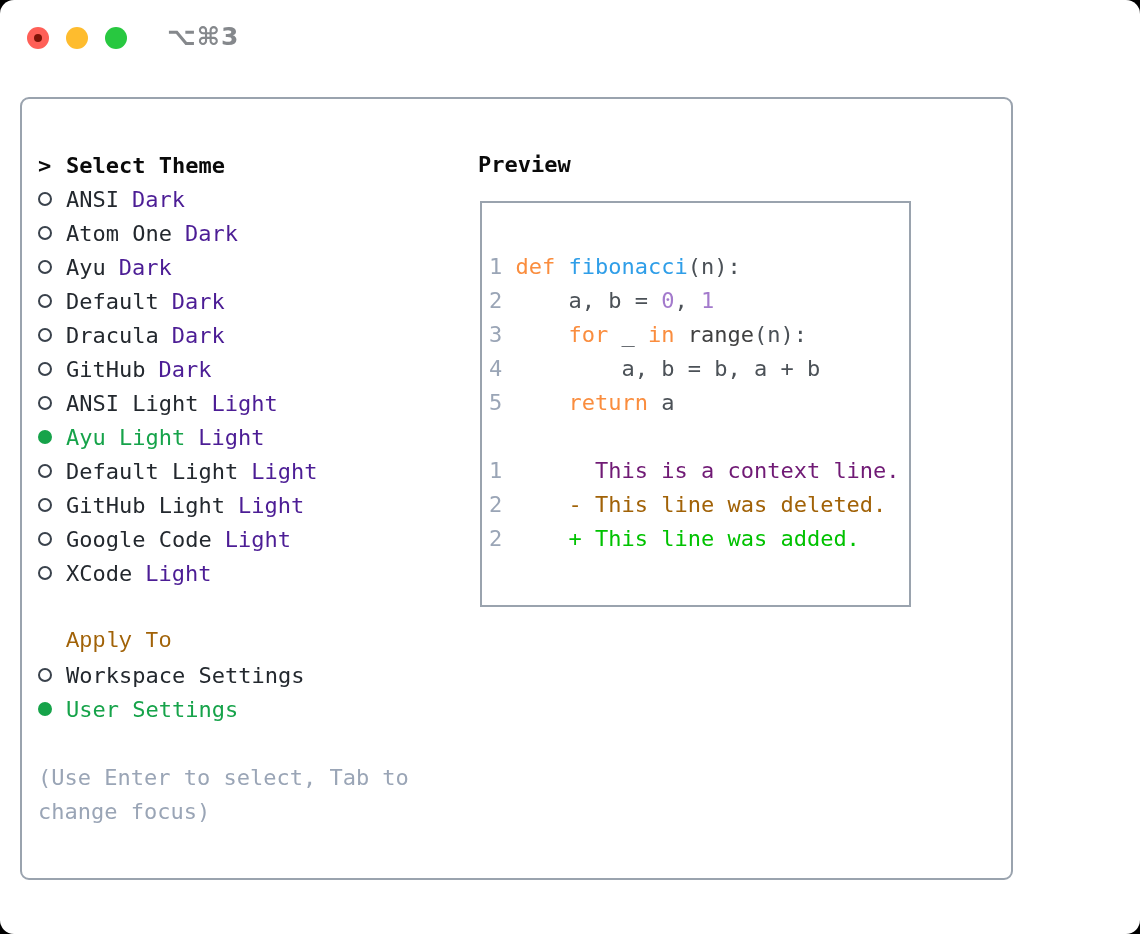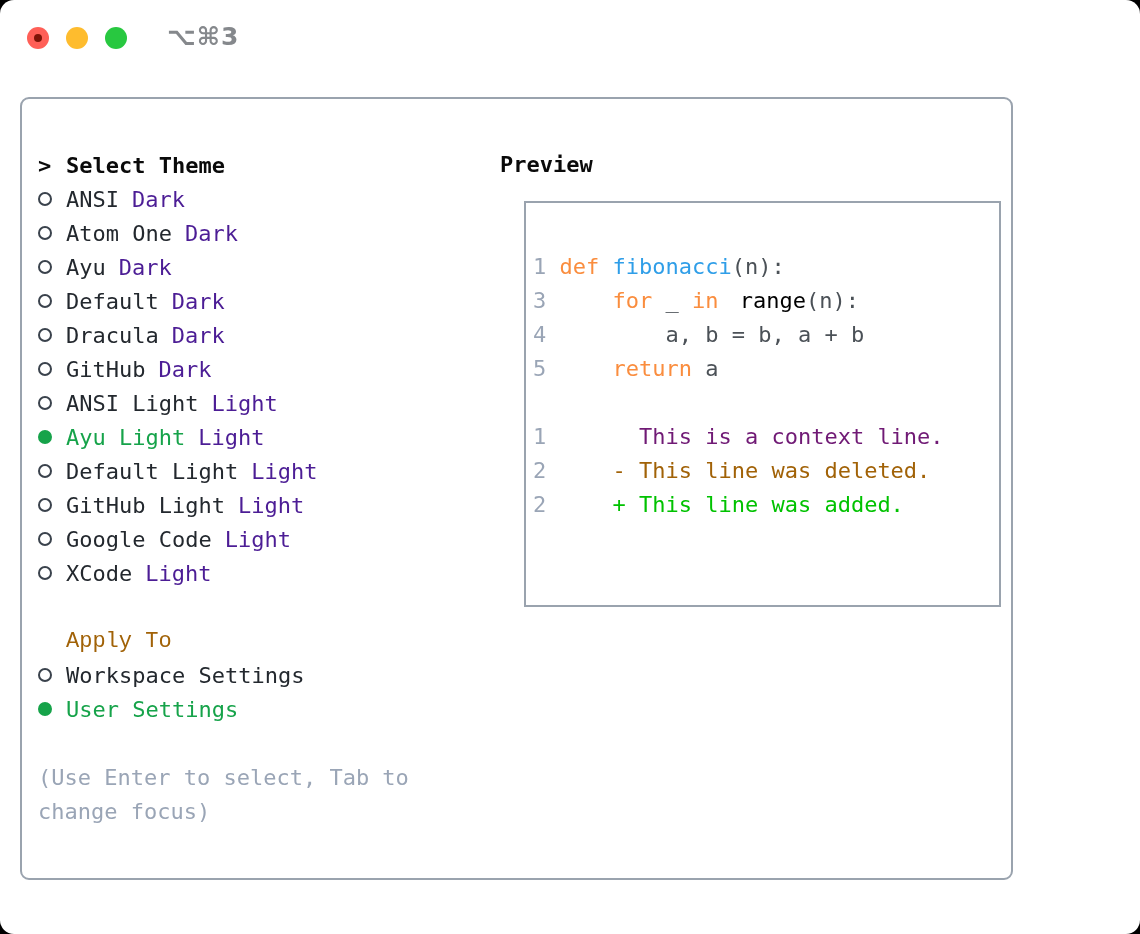--- a/index.html
+++ b/index.html
@@ -25,31 +25,31 @@
   .prompt{font-weight:bold;color:#0a0a0a;display:block;}
   .header-row{font-weight:bold;color:#0a0a0a;}
   .radio{width:14px;height:14px;box-sizing:border-box;border:2px solid #3a424c;border-radius:50%;}
   .sel .radio{background:#16a34a;border-color:#16a34a;}
   .name{color:#23282e;}
   .sel .name{color:#16a34a;}
   .variant{color:#4c1d95;margin-left:13px;}
   .apply-header{color:#a16207;padding-left:28px;font-family:Liberation Mono, monospace;}
   .hint{color:#9aa5b6;}
   
-  .preview-title{position:absolute;left:478px;top:49px;height:34px;line-height:34px;
+  .preview-title{position:absolute;left:456px;top:49px;height:34px;line-height:34px;
                  font-size:22px;font-weight:bold;color:#0a0a0a;}
-  .pbox{position:absolute;left:502px;top:102px;width:477px;height:406px;box-sizing:border-box;
+  .pbox{position:absolute;left:458px;top:102px;width:431px;height:406px;box-sizing:border-box;
         border:2px solid #9aa3ae;background:#fff;padding:47px 8px 0 7px;overflow:hidden;}
   .cl{height:34px;line-height:34px;font-size:22px;white-space:pre;}
   .ln{color:#9aa5b6;}
   .pl{color:#4b5157;}
   .kw{color:#fa8d3e;}
   .fn{color:#2f9ee8;}
   .nm{color:#a37acc;}
-  .bi{color:#000000;margin-left:8px;}
+  .bi{color:#404040;}
   .ctx{color:#701a75;}
   .del{color:#a16207;}
   .add{color:#00c200;text-align:right;}
 </style>
 </head>
 <body>
 
 <div class="window">
 
   <div class="traffic">
@@ -90,20 +90,21 @@
         </div>
       <div class="spacer"></div>
       <div class="row hint">(Use Enter to select, Tab to</div>
       <div class="row hint">change focus)</div>
     </div>
 
     <div class="preview-title">Preview</div>
     <div class="pbox">
       <div>
           <div class="cl"><span class="ln">1</span><span class="pl"> </span><span class="kw">def</span><span class="pl"> </span><span class="fn">fibonacci</span><span class="pl">(n):</span></div>
+          <div class="cl"><span class="ln">2</span><span class="pl">     a, b = </span><span class="nm">0</span><span class="pl">, </span><span class="nm">1</span></div>
           <div class="cl"><span class="ln">3</span><span class="pl">     </span><span class="kw">for</span><span class="pl"> _ </span><span class="kw">in</span><span class="pl"> </span><span class="bi">range</span><span class="pl">(n):</span></div>
           <div class="cl"><span class="ln">4</span><span class="pl">         a, b = b, a + b</span></div>
           <div class="cl"><span class="ln">5</span><span class="pl">     </span><span class="kw">return</span><span class="pl"> a</span></div>
           <div class="cl"><span class="ln"></span></div>
           <div class="cl"><span class="ln">1</span><span class="ctx">       This is a context line.</span></div>
           <div class="cl"><span class="ln">2</span><span class="del">     - This line was deleted.</span></div>
           <div class="cl"><span class="ln">2</span><span class="add">     + This line was added.</span></div>
         </div>
     </div>
 

